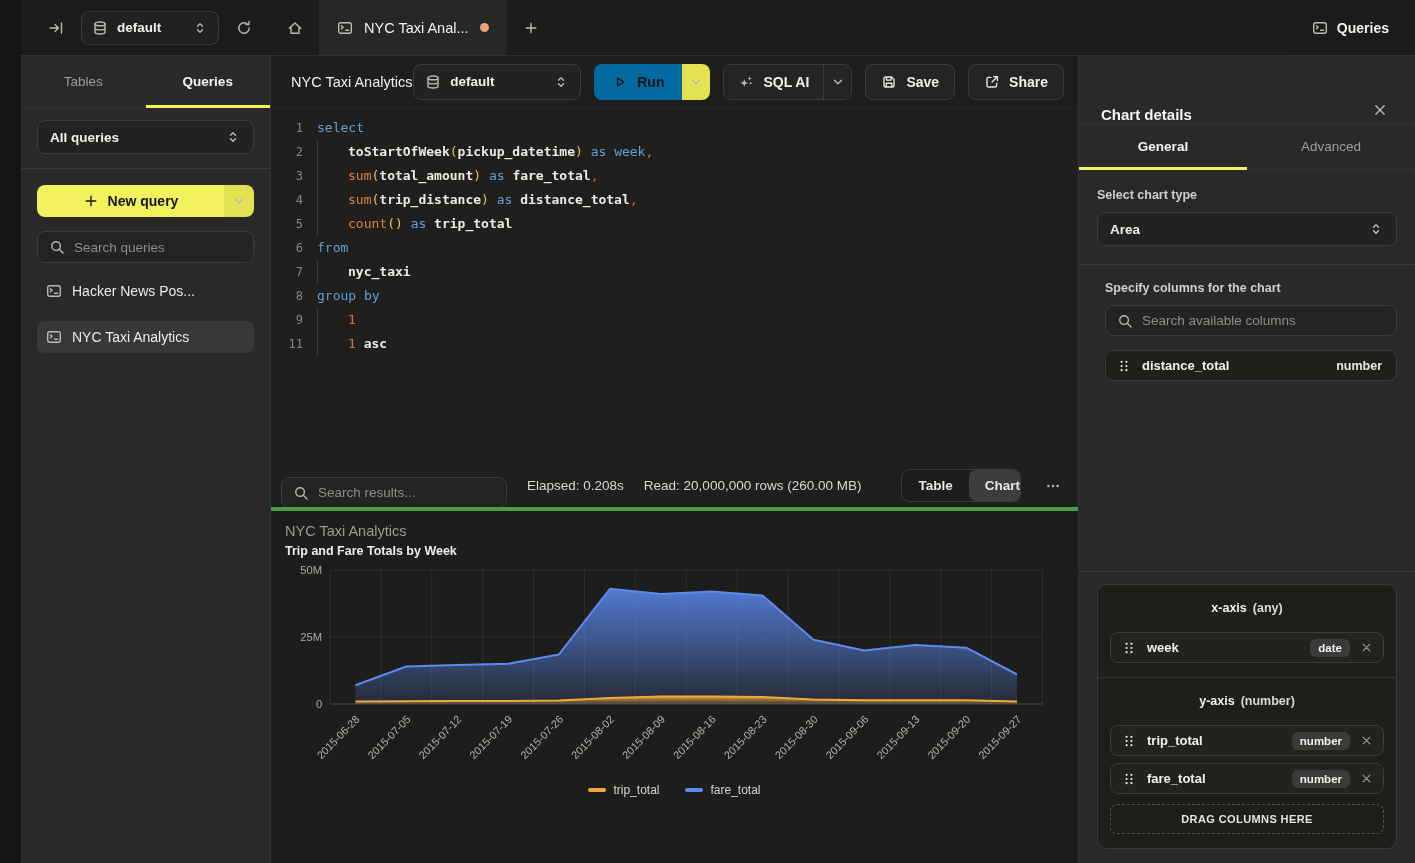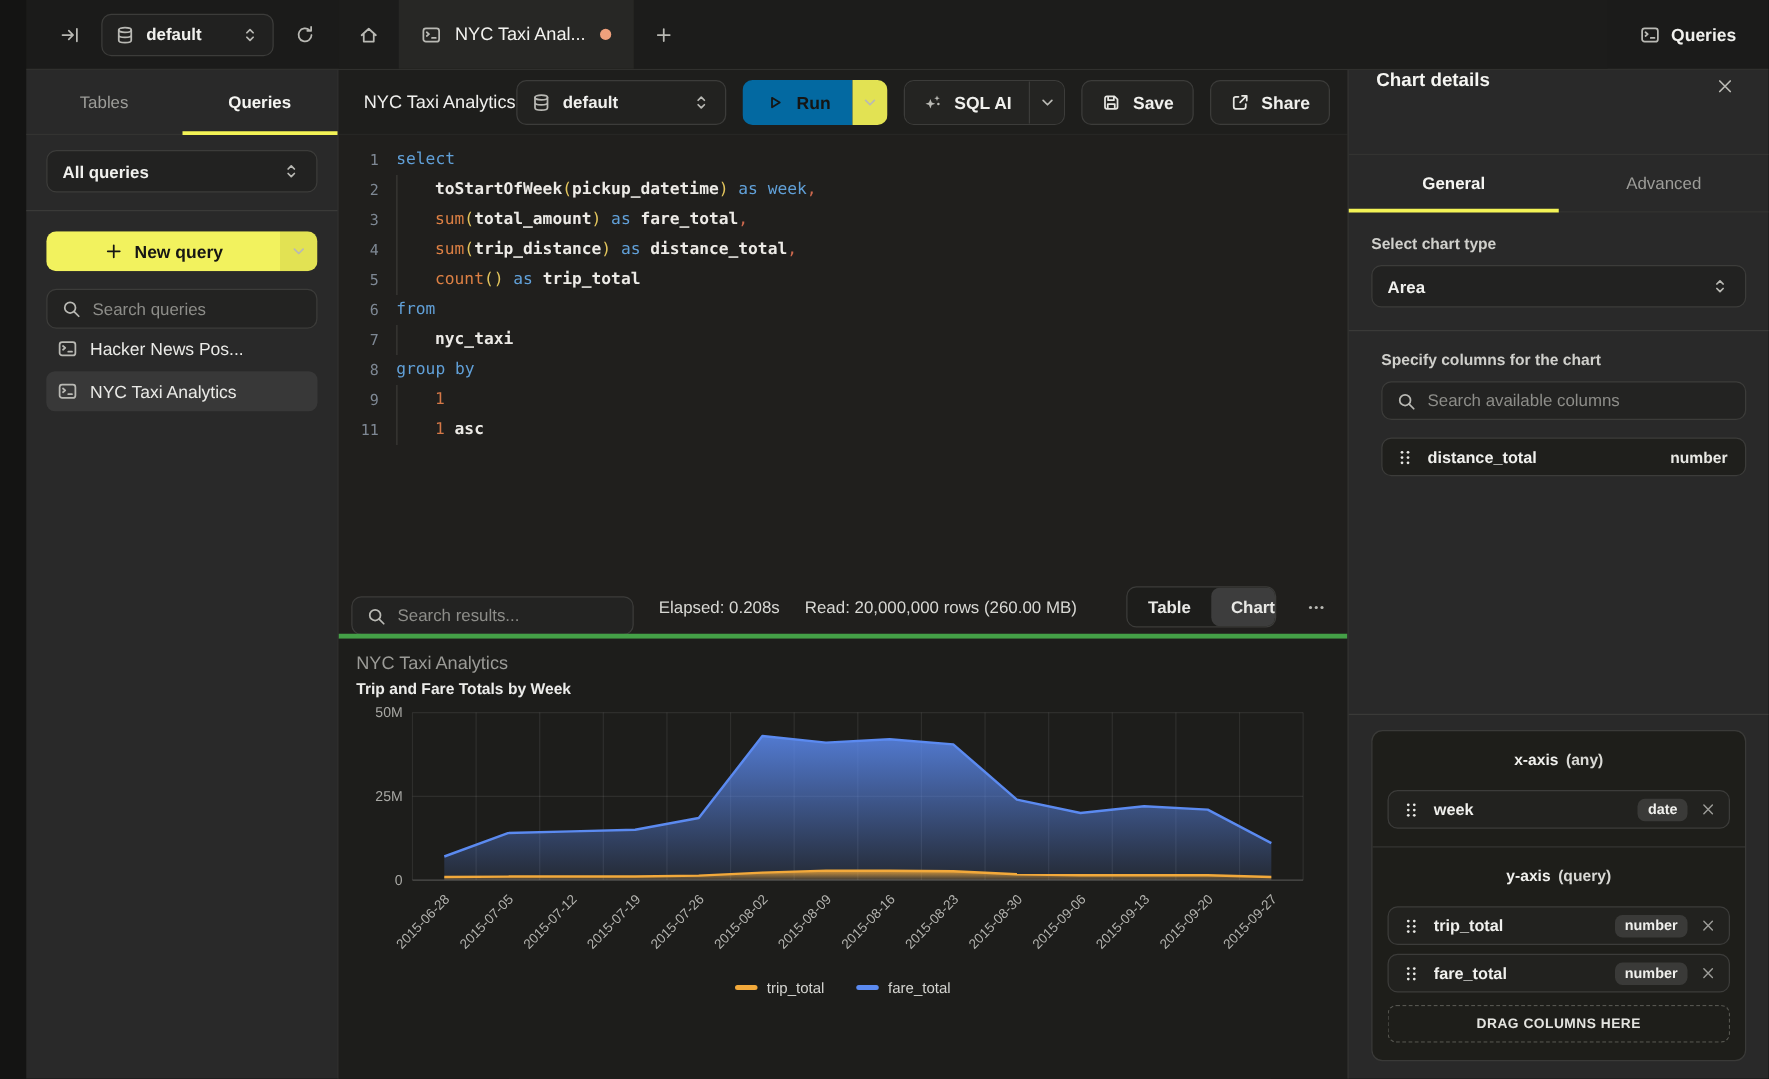--- a/index.html
+++ b/index.html
@@ -39,21 +39,21 @@
   .select-box { height:34px; display:flex; align-items:center; gap:8px; padding:0 12px; background:#222221; border:1px solid #3c3c3a; border-radius:8px; cursor:pointer; }
   .select-box .lbl { flex:1; font-size:13.5px; font-weight:600; color:#f0f0ed; }
   .side-divider { height:1px; background:#3a3a38; margin:14px -16px 0; }
   .newq { margin-top:16px; height:32px; display:flex; border-radius:8px; overflow:hidden; cursor:pointer; }
   .newq-main { flex:1; display:flex; align-items:center; justify-content:center; gap:9px; background:#f2f25e; color:#161614; font-size:14px; font-weight:600; }
   .newq-main .ic { color:#161614; }
   .newq-arrow { width:30px; display:flex; align-items:center; justify-content:center; background:#e2e253; color:#161614; }
   .search-box { margin-top:14px; height:32px; display:flex; align-items:center; gap:9px; padding:0 11px; background:#232322; border:1px solid #3c3c3a; border-radius:8px; }
   .search-box input { flex:1; background:transparent; border:none; outline:none; color:#e8e8e5; font-size:13.5px; font-family:inherit; }
   .search-box input::placeholder { color:#8d8d89; }
-  .qlist { display:flex; flex-direction:column; gap:2px; }
+  .qlist { margin-top:12px; display:flex; flex-direction:column; gap:14px; }
   .qitem { height:32px; display:flex; align-items:center; gap:10px; padding:0 9px; border-radius:7px; cursor:pointer; font-size:14px; color:#eaeae7; }
   .qitem.selected { background:rgba(255,255,255,.07); }
 
   
   .main { flex:1; min-width:0; display:flex; flex-direction:column; background:#201f1d; }
   .toolbar { height:52px; flex:0 0 auto; display:flex; align-items:center; padding:0 14px 0 20px; background:#1e1e1c; border-bottom:1px solid rgba(255,255,255,.04); }
   .toolbar .doc-title { font-size:14.5px; font-weight:500; color:#f0f0ee; flex:1; }
   .toolbar-actions { display:flex; align-items:center; gap:13px; }
   .tb-select { width:168px; height:36px; display:flex; align-items:center; gap:9px; padding:0 11px; background:#222220; border:1px solid #3c3c3a; border-radius:8px; cursor:pointer; }
   .tb-select .lbl { flex:1; font-size:13.5px; font-weight:600; color:#f0f0ed; }
@@ -93,21 +93,21 @@
   .chart-title { font-size:14.5px; color:#9b9b97; padding-left:2px; }
   .chart-subtitle { font-size:12.5px; font-weight:700; color:#ececea; padding-left:2px; margin-top:5px; }
   .chart-svg-wrap { margin-top:4px; }
   .legend { display:flex; justify-content:center; gap:26px; margin-top:2px; }
   .legend-item { display:flex; align-items:center; gap:7px; cursor:pointer; }
   .legend-swatch { width:18px; height:4px; border-radius:2px; }
   .legend-label { font-size:12px; color:#d4d4d0; }
 
   
   .panel { width:337px; background:#292929; border-left:1px solid #333331; display:flex; flex-direction:column; }
-  .panel-head { height:68px; display:flex; align-items:flex-start; padding:0 22px; border-bottom:1px solid #333331; }
+  .panel-head { height:68px; display:flex; align-items:flex-end; padding:0 22px; border-bottom:1px solid #333331; }
   .panel-head .ttl { flex:1; font-size:15px; font-weight:700; color:#f5f5f2; }
   .panel-tabs { height:46px; display:flex; border-bottom:1px solid #333331; }
   .panel-tab { flex:1; display:flex; align-items:center; justify-content:center; font-size:13.5px; color:#9d9d99; cursor:pointer; position:relative; }
   .panel-tab.active { color:#f5f5f2; font-weight:600; }
   .panel-tab.active::after { content:""; position:absolute; left:0; right:0; bottom:-1px; height:3px; background:#f3f356; }
   .panel-body { flex:1; min-height:0; display:flex; flex-direction:column; padding:18px 18px 14px; }
   .panel-label { font-size:12.5px; font-weight:700; color:#cfcfcb; margin-bottom:10px; }
   .panel-divider { height:1px; background:#3a3a38; margin:18px -18px 16px; }
   .cols-label { padding-left:8px; }
   .cols-search { margin:0 0 14px 8px; height:31px; }
@@ -554,21 +554,21 @@
                   <span class="ic chip-x">
                     <svg viewBox="0 0 16 16" fill="none" stroke="currentColor" stroke-width="1.4" stroke-linecap="round" stroke-linejoin="round">
                       <path d="M3.8 3.8l8.4 8.4M12.2 3.8l-8.4 8.4"></path>
                     </svg>
                   </span>
                 </div>
               </div>
           </div>
           <div class="axes-section">
             <div class="axes-head">
-              <span>y-axis</span><span class="hint">(query)</span>
+              <span>y-axis</span><span class="hint">(number)</span>
             </div>
             <div id="y-axis-cols">
                 <div class="chip">
                   <span class="ic drag">
                     <svg viewBox="0 0 16 16" fill="currentColor">
                       <circle cx="5.6" cy="3.8" r="1.1"></circle>
                       <circle cx="10.4" cy="3.8" r="1.1"></circle>
                       <circle cx="5.6" cy="8" r="1.1"></circle>
                       <circle cx="10.4" cy="8" r="1.1"></circle>
                       <circle cx="5.6" cy="12.2" r="1.1"></circle>

